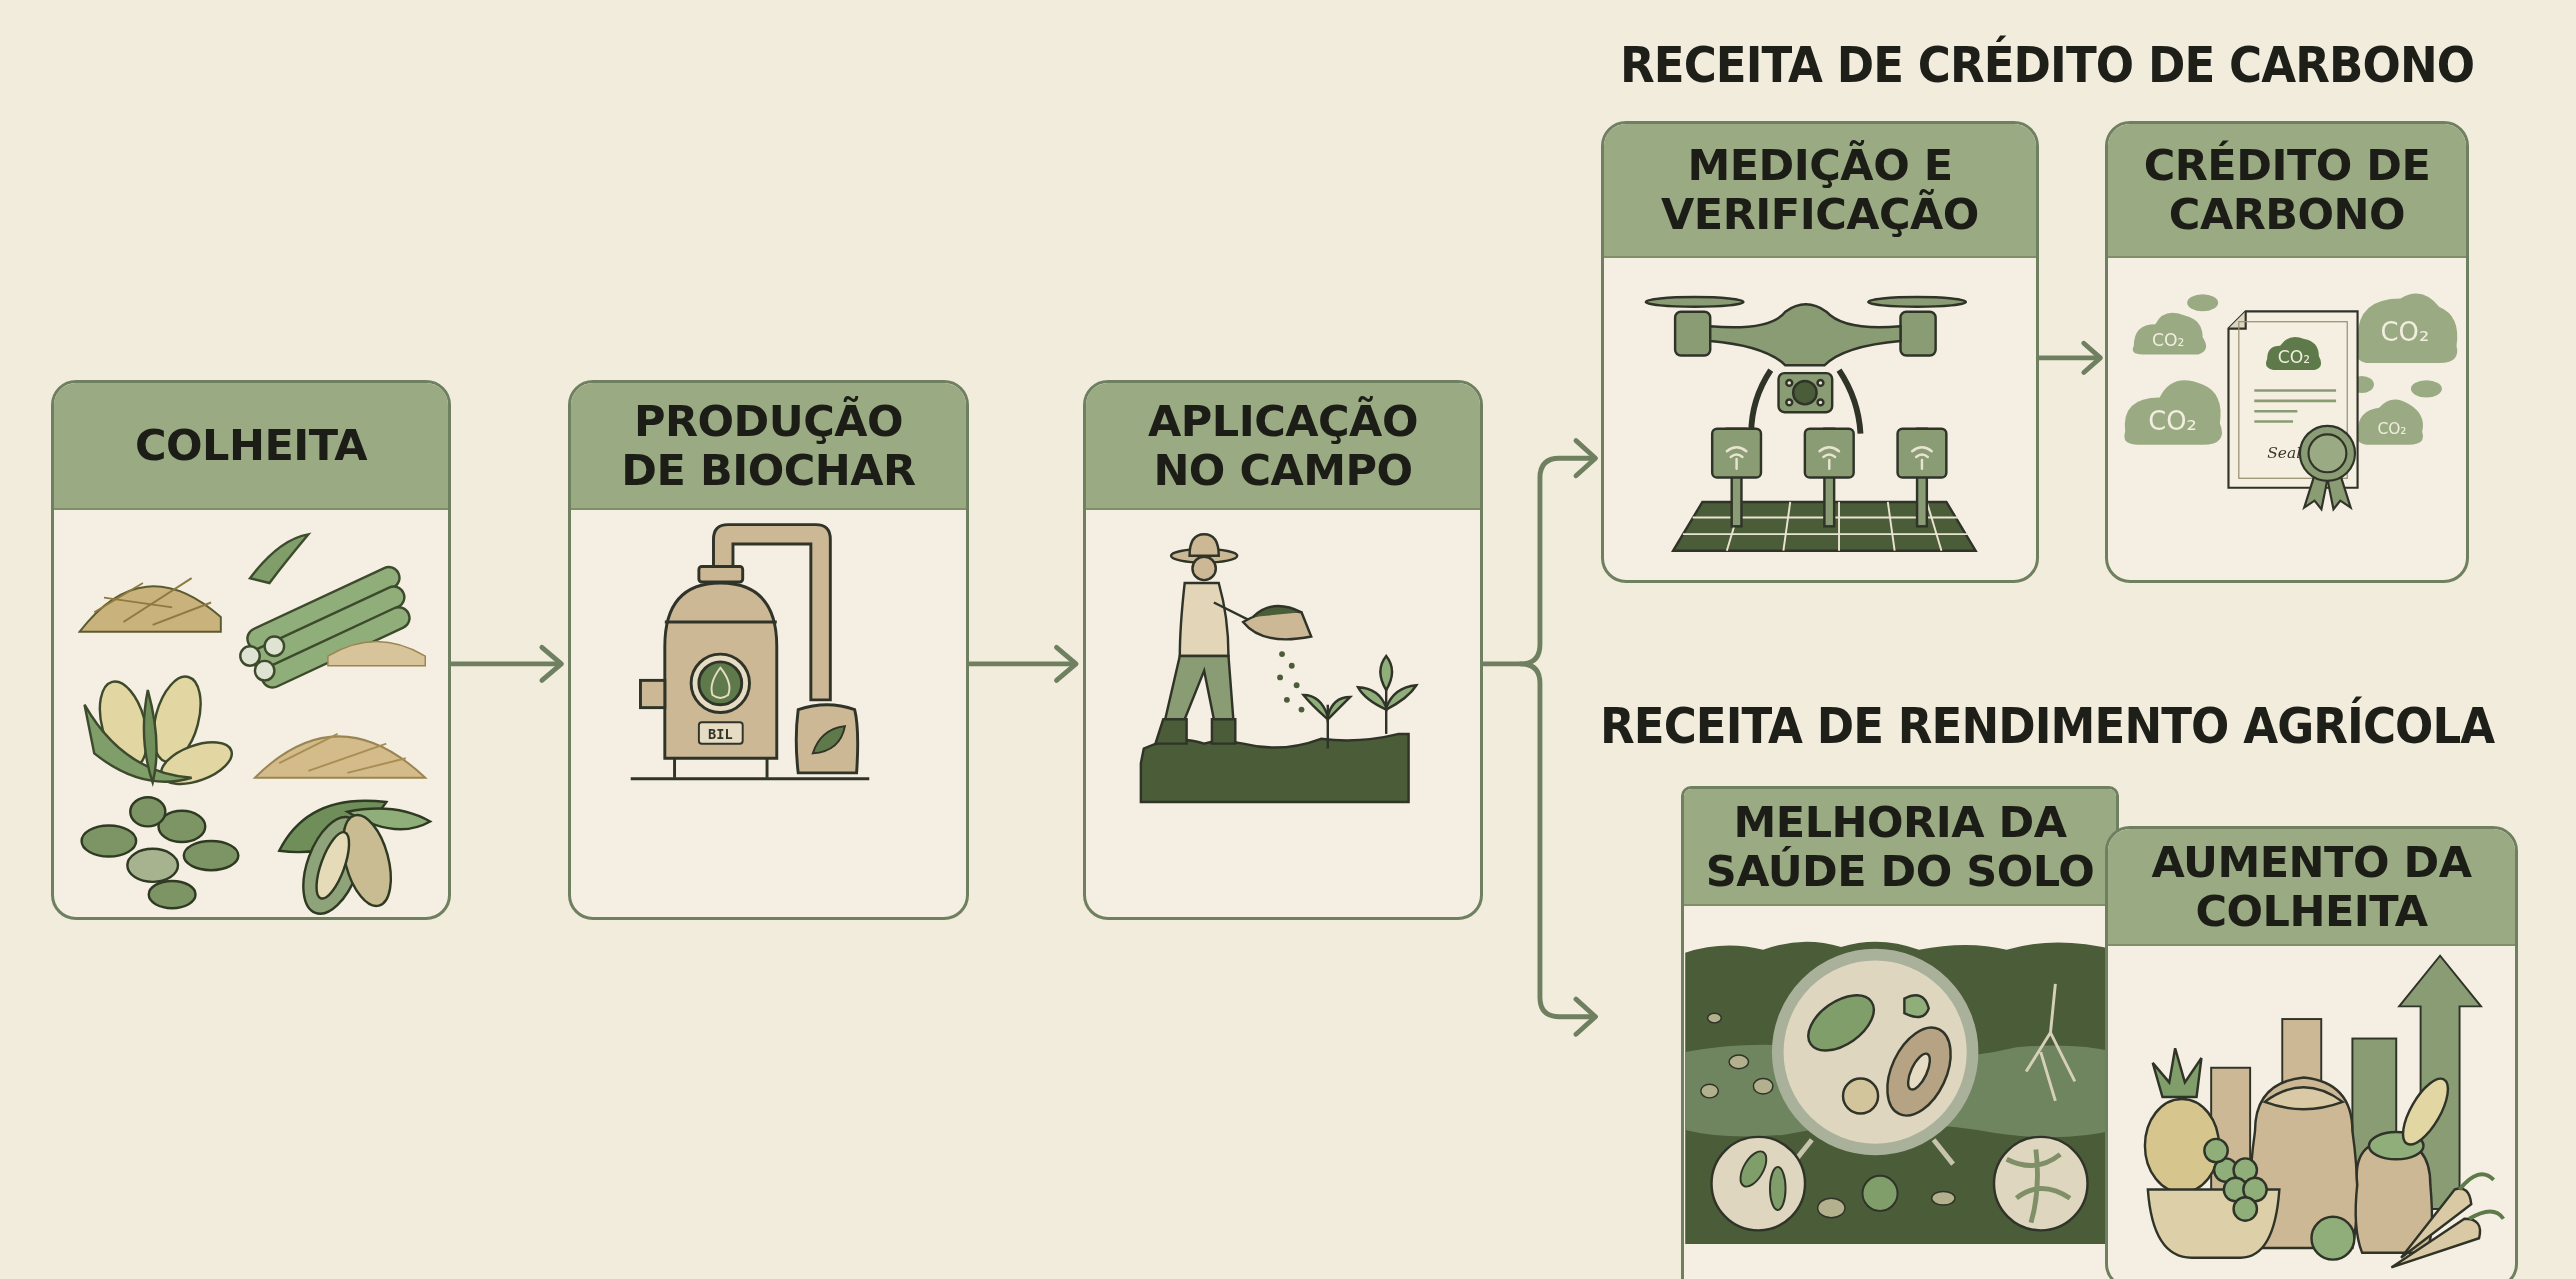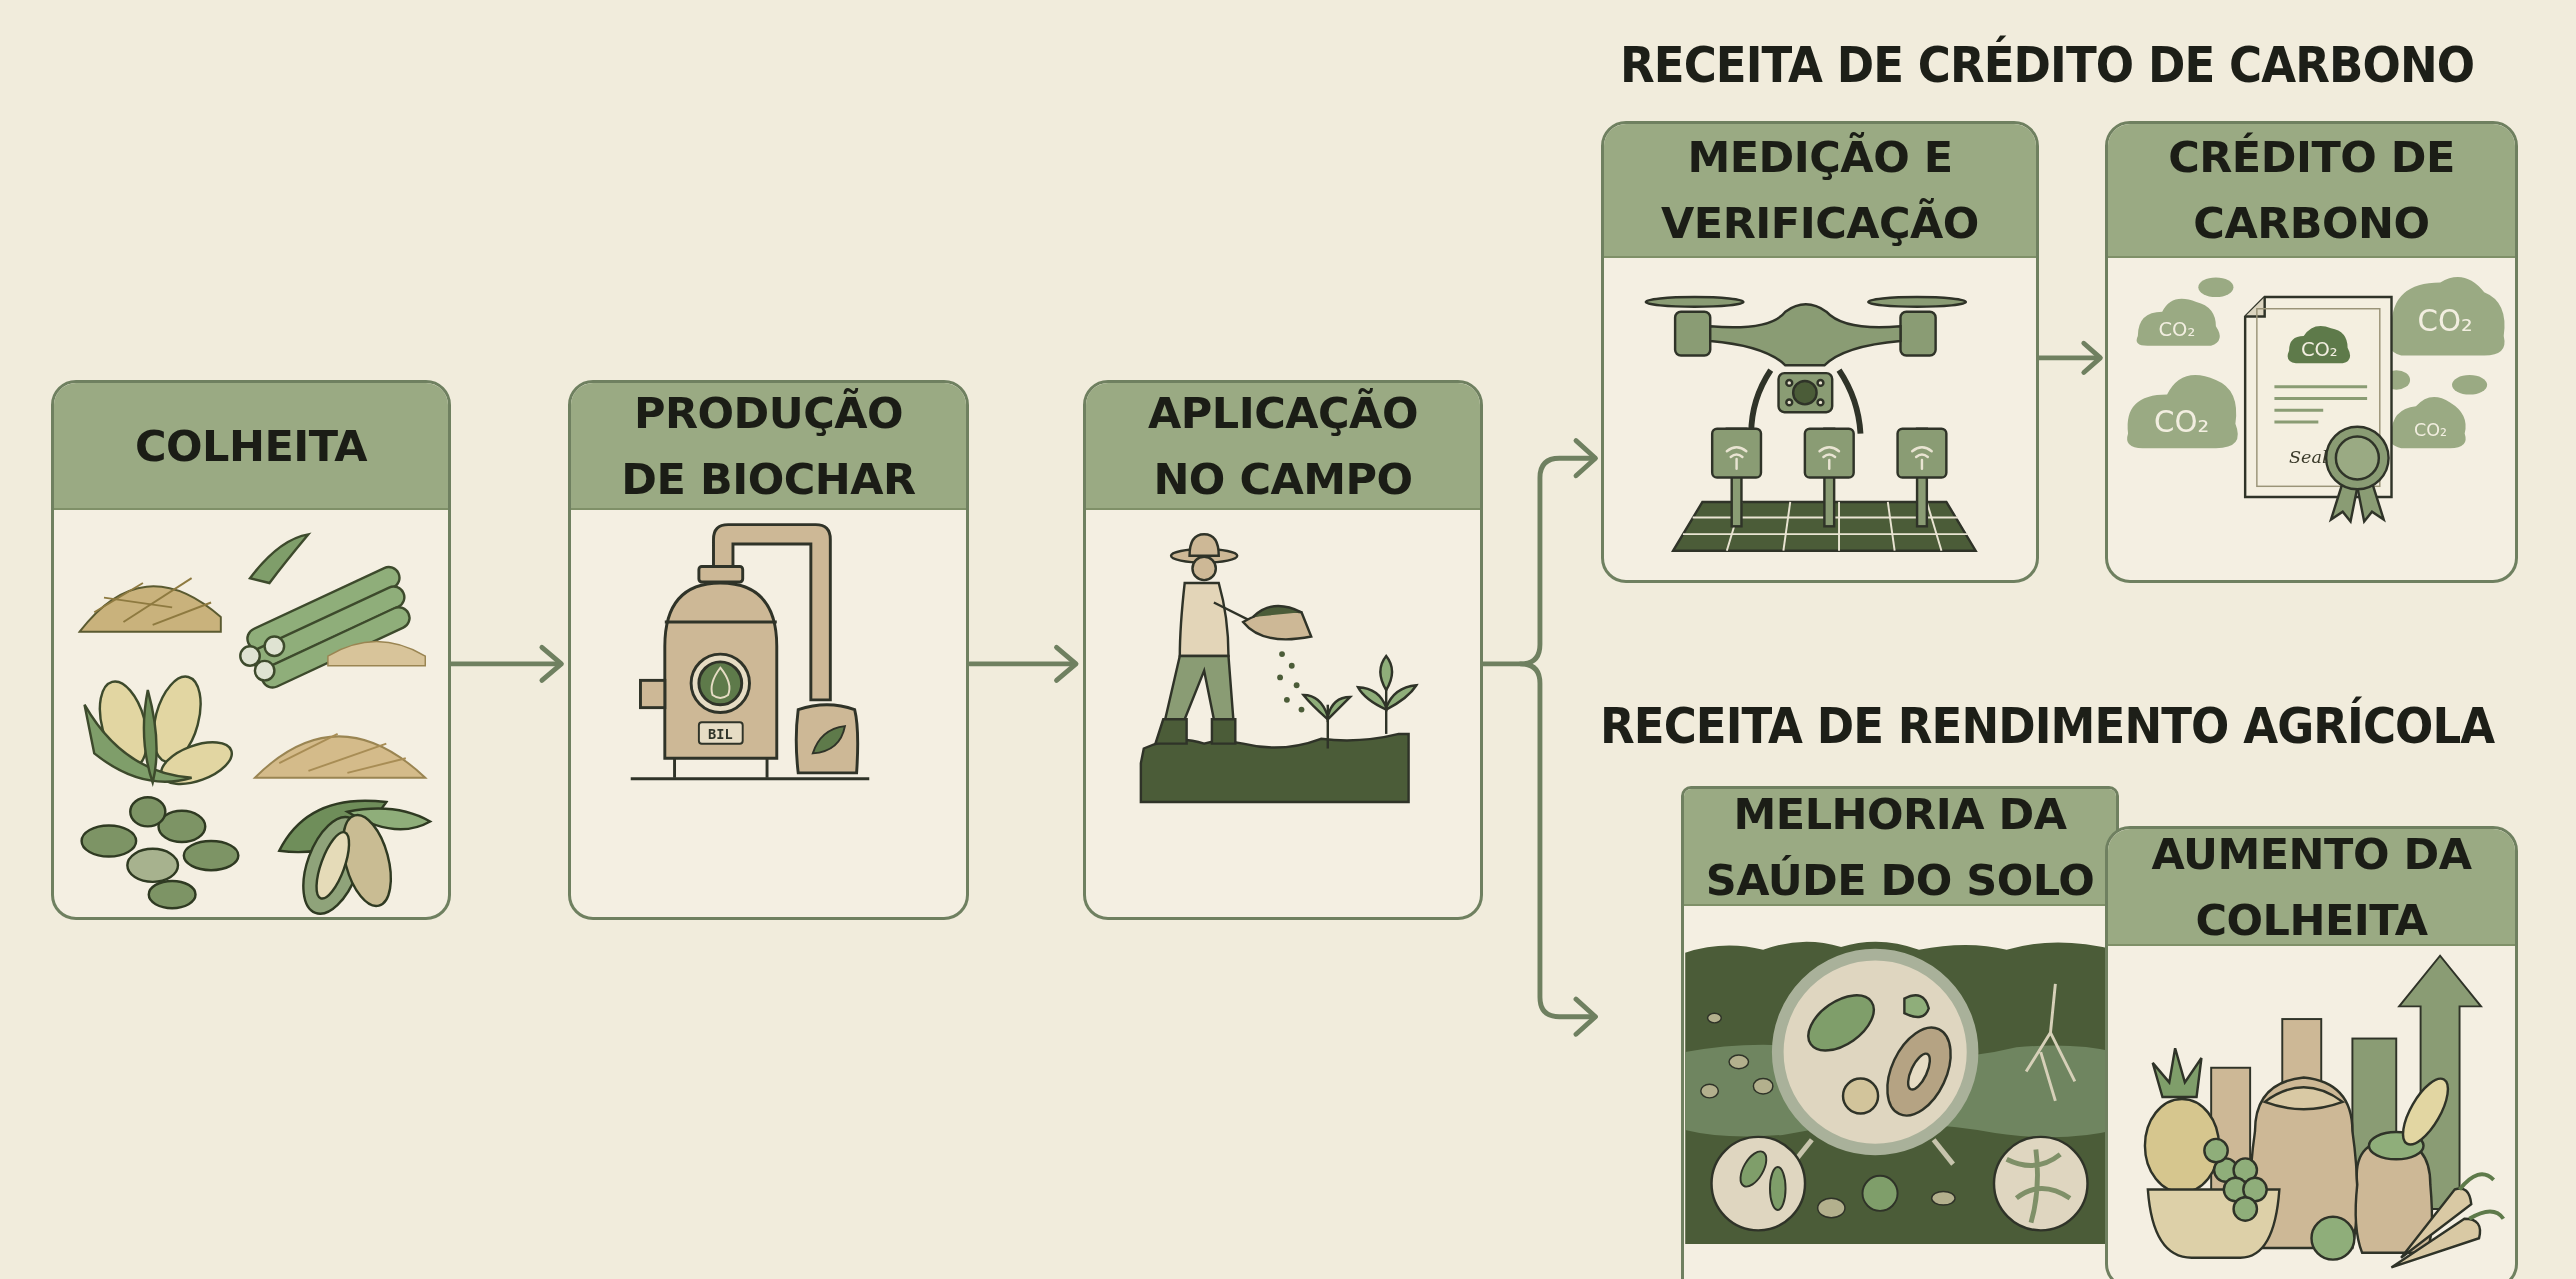--- a/index.html
+++ b/index.html
@@ -1,20 +1,20 @@
 <!DOCTYPE html>
 <html><head>
 <meta charset="utf-8">
 <style>
   html,body{margin:0;padding:0;}
   body{width:2576px;height:1280px;background:#f1ecdc;position:relative;overflow:hidden;font-family:"DejaVu Sans","Liberation Sans",sans-serif;}
   .section-title{position:absolute;font-weight:bold;font-size:49px;color:#1d1f18;letter-spacing:-1px;white-space:nowrap;font-family:"DejaVu Sans",sans-serif;transform:scaleX(0.92);transform-origin:left top;}
   .card{position:absolute;border:3.9px solid #6f8060;border-radius:25px;background:#f4efe2;overflow:hidden;box-sizing:border-box;}
   .card-header{background:#9aaa83;border-bottom:2.9px solid #7f9068;display:flex;align-items:center;justify-content:center;text-align:center;box-sizing:border-box;}
-  .card-title{font-weight:bold;color:#1b1d16;font-size:43px;line-height:66px;letter-spacing:-0.5px;white-space:pre-line;font-family:"DejaVu Sans",sans-serif;}
+  .card-title{font-weight:bold;color:#1b1d16;font-size:43px;line-height:49px;letter-spacing:-0.5px;white-space:pre-line;font-family:"DejaVu Sans",sans-serif;}
   .card-body{position:relative;}
   .card-body svg{position:absolute;left:0;top:0;width:100%;height:100%;}
   .connectors{position:absolute;left:0;top:0;width:2576px;height:1280px;pointer-events:none;}
 </style>
 </head>
 <body>
 
 <div class="section-title" style="left:1620px;top:37px;">RECEITA DE CRÉDITO DE CARBONO</div>
 <div class="section-title" style="left:1600px;top:698px;">RECEITA DE RENDIMENTO AGRÍCOLA</div>
 
@@ -229,21 +229,21 @@
           <path d="M224,204 Q230,199 236,204"></path>
           <line x1="230" y1="207" x2="230" y2="216"></line>
         <path d="M315,198 Q325,190 335,198"></path>
           <path d="M319,204 Q325,199 331,204"></path>
           <line x1="325" y1="207" x2="325" y2="216"></line>
       </g>
     </svg>
   </div>
 </div>
 
-<div class="card" style="left:2105px;top:121px;width:413px;height:462px;">
+<div class="card" style="left:2105px;top:121px;width:364px;height:462px;">
   <div class="card-header" style="height:134px;">
     <span class="card-title">CRÉDITO DE
 CARBONO</span>
   </div>
   <div class="card-body" style="height:321px;border-radius:12px;">
     <svg viewBox="0 0 416 329">
       <g fill="#9aaa83">
         <path d="M30,80 Q30,55 55,55 Q65,35 90,45 Q110,50 110,70 Q120,85 105,90 H40 Q25,90 30,80 Z"></path>
         <path d="M290,70 Q290,25 340,25 Q365,10 385,35 Q410,45 405,80 Q410,100 385,100 H300 Q280,95 290,70 Z"></path>
         <path d="M20,180 Q15,140 60,140 Q75,110 110,125 Q135,135 130,170 Q140,195 110,195 H35 Q15,195 20,180 Z"></path>

